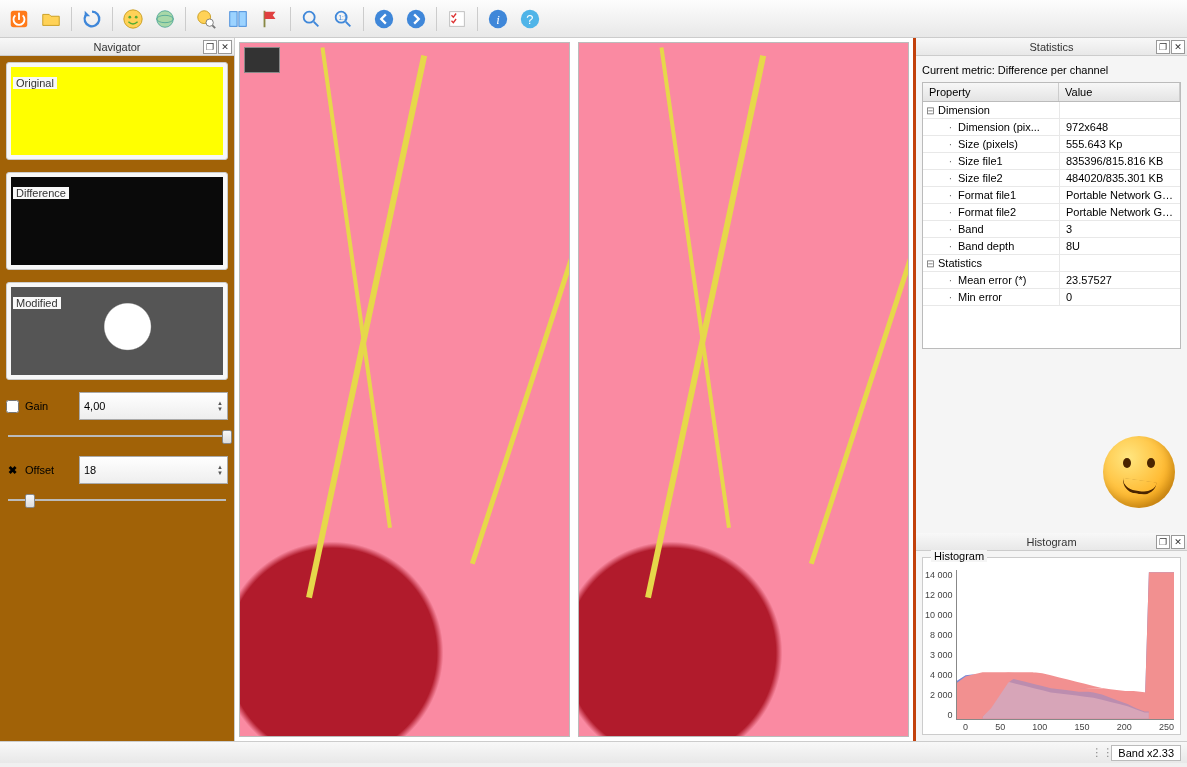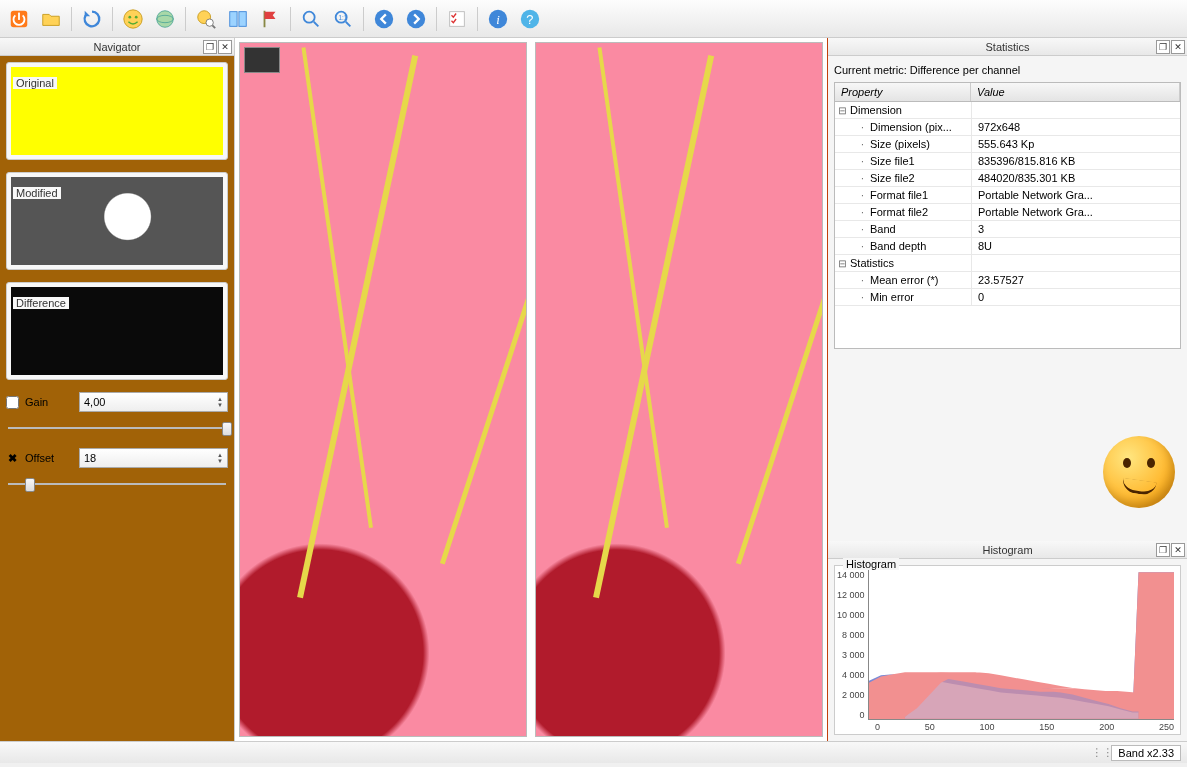--- a/index.html
+++ b/index.html
@@ -6,66 +6,66 @@
 body { font-family: "Segoe UI", Tahoma, sans-serif; font-size: 11px; background: #f0f0f0; width: 1187px; height: 767px; overflow: hidden; position: relative; }
 
 .toolbar { height: 38px; background: linear-gradient(#fdfdfd,#e8e8e8); border-bottom: 1px solid #ccc; display: flex; align-items: center; padding: 0 4px; gap: 2px; }
 .tb-btn { width: 30px; height: 30px; border: 1px solid transparent; border-radius: 3px; display: flex; align-items: center; justify-content: center; cursor: pointer; }
 .tb-sep { width: 1px; height: 24px; background: #ccc; margin: 0 3px; }
 .ico { width: 22px; height: 22px; display: block; }
 
 .main { display: flex; height: 703px; }
 .panel-left { width: 235px; border-right: 1px solid #ccc; background: #a16207; display: flex; flex-direction: column; }
 .panel-center { flex: 1; background: #fff; display: flex; gap: 8px; padding: 4px; }
-.panel-right { width: 360px; border-left: 1px solid #c2410c; background: #f5f5f5; display: flex; flex-direction: column; }
+.panel-right { width: 274px; border-left: 3px solid #c2410c; background: #f5f5f5; display: flex; flex-direction: column; }
 
 .panel-title { height: 18px; background: linear-gradient(#f8f8f8,#e8e8e8); border-bottom: 1px solid #ccc; display: flex; align-items: center; justify-content: center; position: relative; font-size: 11px; color: #333; }
 .panel-title .ctrls { position: absolute; right: 2px; display: flex; gap: 1px; }
 .panel-ctrl { width: 14px; height: 14px; border: 1px solid #999; background: #fff; font-size: 9px; line-height: 12px; text-align: center; cursor: pointer; }
 
 .group { border: 1px solid #ccc; border-radius: 3px; margin: 6px; padding: 4px; background: #f8f8f8; position: relative; }
 .group-label { position: absolute; top: -8px; left: 6px; background: #f8f8f8; padding: 0 3px; font-size: 11px; color: #333; margin-top: 22px; }
 .thumb { width: 100%; height: 88px; background: #222; display: flex; align-items: center; justify-content: center; }
 
 .slider-row { display: flex; align-items: center; margin: 6px; gap: 6px; }
 .slider-row .chk { width: 13px; height: 13px; }
 .slider-row .lbl { width: 48px; }
-.spin { flex: 1; height: 20px; border: 1px solid #aaa; background: linear-gradient(#fff,#eee); padding: 0 4px; display:flex; align-items:center; justify-content:space-between; }
+.spin { flex: 1; height: 28px; border: 1px solid #aaa; background: linear-gradient(#fff,#eee); padding: 0 4px; display:flex; align-items:center; justify-content:space-between; }
 .spin-arrows { display:flex; flex-direction:column; font-size:6px; line-height:6px; color:#555; }
 .slider-track { margin: 2px 8px 6px; height: 16px; position: relative; }
 .slider-track .rail { position:absolute; top:7px; left:0; right:0; height:2px; background:#bbb; }
 .slider-track .thumb-s { position:absolute; top:2px; width:10px; height:14px; background:linear-gradient(#f8f8f8,#ddd); border:1px solid #888; border-radius:2px; }
 
 .viewer { flex:1; border:1px solid #bbb; background: #fa8aa2; position: relative; overflow:hidden; }
 .mini { position:absolute; top:4px; left:4px; width:36px; height:26px; border:1px solid #888; background:#333; }
 
 .stats-body { padding: 4px 6px; }
 .metric { font-size: 11px; margin: 4px 0 6px; }
 .prop-table { border: 1px solid #bbb; background:#fff; position:relative; }
 .pt-head { display:flex; background: linear-gradient(#f7f7f7,#e4e4e4); border-bottom:1px solid #bbb; }
-.pt-head div { padding: 3px 6px; font-size:11px; border-right:1px solid #ccc;font-style:italic; }
+.pt-head div { padding: 3px 6px; font-size:11px; border-right:1px solid #ccc; }
 .pt-head .c1 { width: 136px; } .pt-head .c2 { flex:1; }
 .pt-body { height: 246px; overflow-y:auto; }
 .pt-row { display:flex; border-bottom:1px solid #e8e8e8; }
 .pt-row .c1 { width:136px; padding:2px 4px 2px 2px; display:flex; align-items:center; gap:2px; }
 .pt-row .c2 { flex:1; padding:2px 6px; border-left:1px solid #e8e8e8; white-space:nowrap; overflow:hidden; text-overflow:ellipsis; }
 .tree-ico { width:11px; display:inline-block; text-align:center; color:#666; font-size:10px; }
 .indent { width:18px; display:inline-block; }
 
 .legend { margin-top:8px; font-size:10px; }
 .legend-row { display:flex; align-items:center; gap:6px; margin-top:6px; }
 .sw { width:16px; height:14px; border:1px solid #555; }
 .face { position:absolute; right:12px; top:380px; width:72px; height:72px; border-radius:50%; background:radial-gradient(circle at 35% 30%,#ffe680,#ffb020 70%,#e08000); box-shadow:inset -4px -6px 8px rgba(0,0,0,.2); }
 .face::before,.face::after{content:"";position:absolute;top:22px;width:8px;height:10px;background:#4a2400;border-radius:50%;}
 .face::before{left:20px;} .face::after{right:20px;}
 .mouth{position:absolute;bottom:14px;left:50%;transform:translateX(-50%) rotate(8deg);width:34px;height:14px;border:3px solid #4a2400;border-top:none;border-left:none;border-right:none;border-radius:0 0 20px 20px;}
 
 .histogram { border:1px solid #ccc; margin:6px; background:#fff; padding:4px 6px 2px 2px; position:relative; }
 .histo-label { position:absolute; top:-8px; left:8px; background:#f5f5f5; padding:0 3px; font-size:11px; }
-.hist-wrap{display:flex;}
+.hist-wrap{display:flex;margin-top:8px;}
 .hist-y{display:flex;flex-direction:column;justify-content:space-between;align-items:flex-end;font-size:9px;color:#444;padding-right:3px;height:150px;}
 .hist-plot{flex:1;height:150px;border-left:1px solid #888;border-bottom:1px solid #888;position:relative;}
 .hist-x{display:flex;justify-content:space-between;font-size:9px;color:#444;margin-left:38px;margin-top:2px;}
 
 .statusbar { height:22px; border-top:1px solid #ccc; background:linear-gradient(#f8f8f8,#e8e8e8); display:flex; align-items:center; justify-content:flex-end; padding:0 6px; gap:6px; }
 .grip { width:14px; color:#888; }
 .status-scale { border:1px solid #bbb; padding:1px 6px; background:#fff; font-size:11px; }
 
 
 .petals{position:absolute;inset:0;background:
@@ -194,26 +194,26 @@
 
     <div class="group">
       <span class="group-label">Original</span>
       <div class="thumb" style="background:#ffff00;display:flex;">
           <div style="flex:0 0 20%"></div>
           <div style="flex:1;background:radial-gradient(circle at 55% 45%,#e6c9f0 0 18%,#5a7a3a 19% 100%);"></div>
           <div style="flex:0 0 20%"></div>
         </div>
     </div>
     <div class="group">
+      <span class="group-label">Difference</span>
+      <div class="thumb" style="background:#0a0a0a;"></div>
+    </div>
+    <div class="group">
       <span class="group-label">Modified</span>
       <div class="thumb" style="background:radial-gradient(circle at 55% 45%,#fff 0 18%,#555 19% 100%);"></div>
-    </div>
-    <div class="group">
-      <span class="group-label">Difference</span>
-      <div class="thumb" style="background:#0a0a0a;"></div>
     </div>
 
     <div class="slider-row">
       <input type="checkbox" class="chk" style="">
       <span class="lbl">Gain</span>
       <div class="spin">
           <span>4,00</span>
           <span class="spin-arrows">▲<br>▼</span>
         </div>
     </div>

